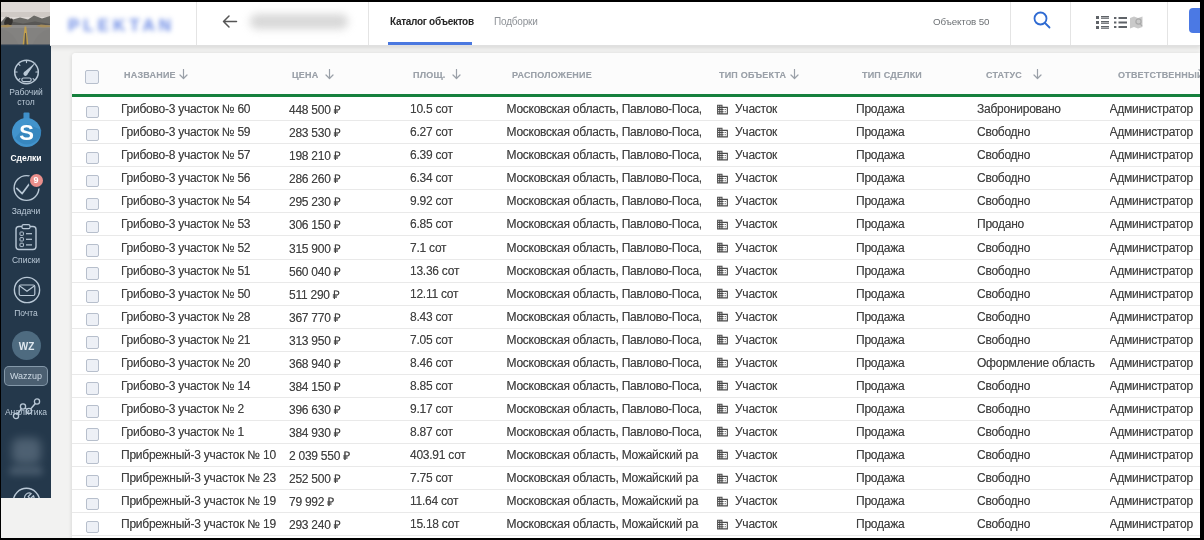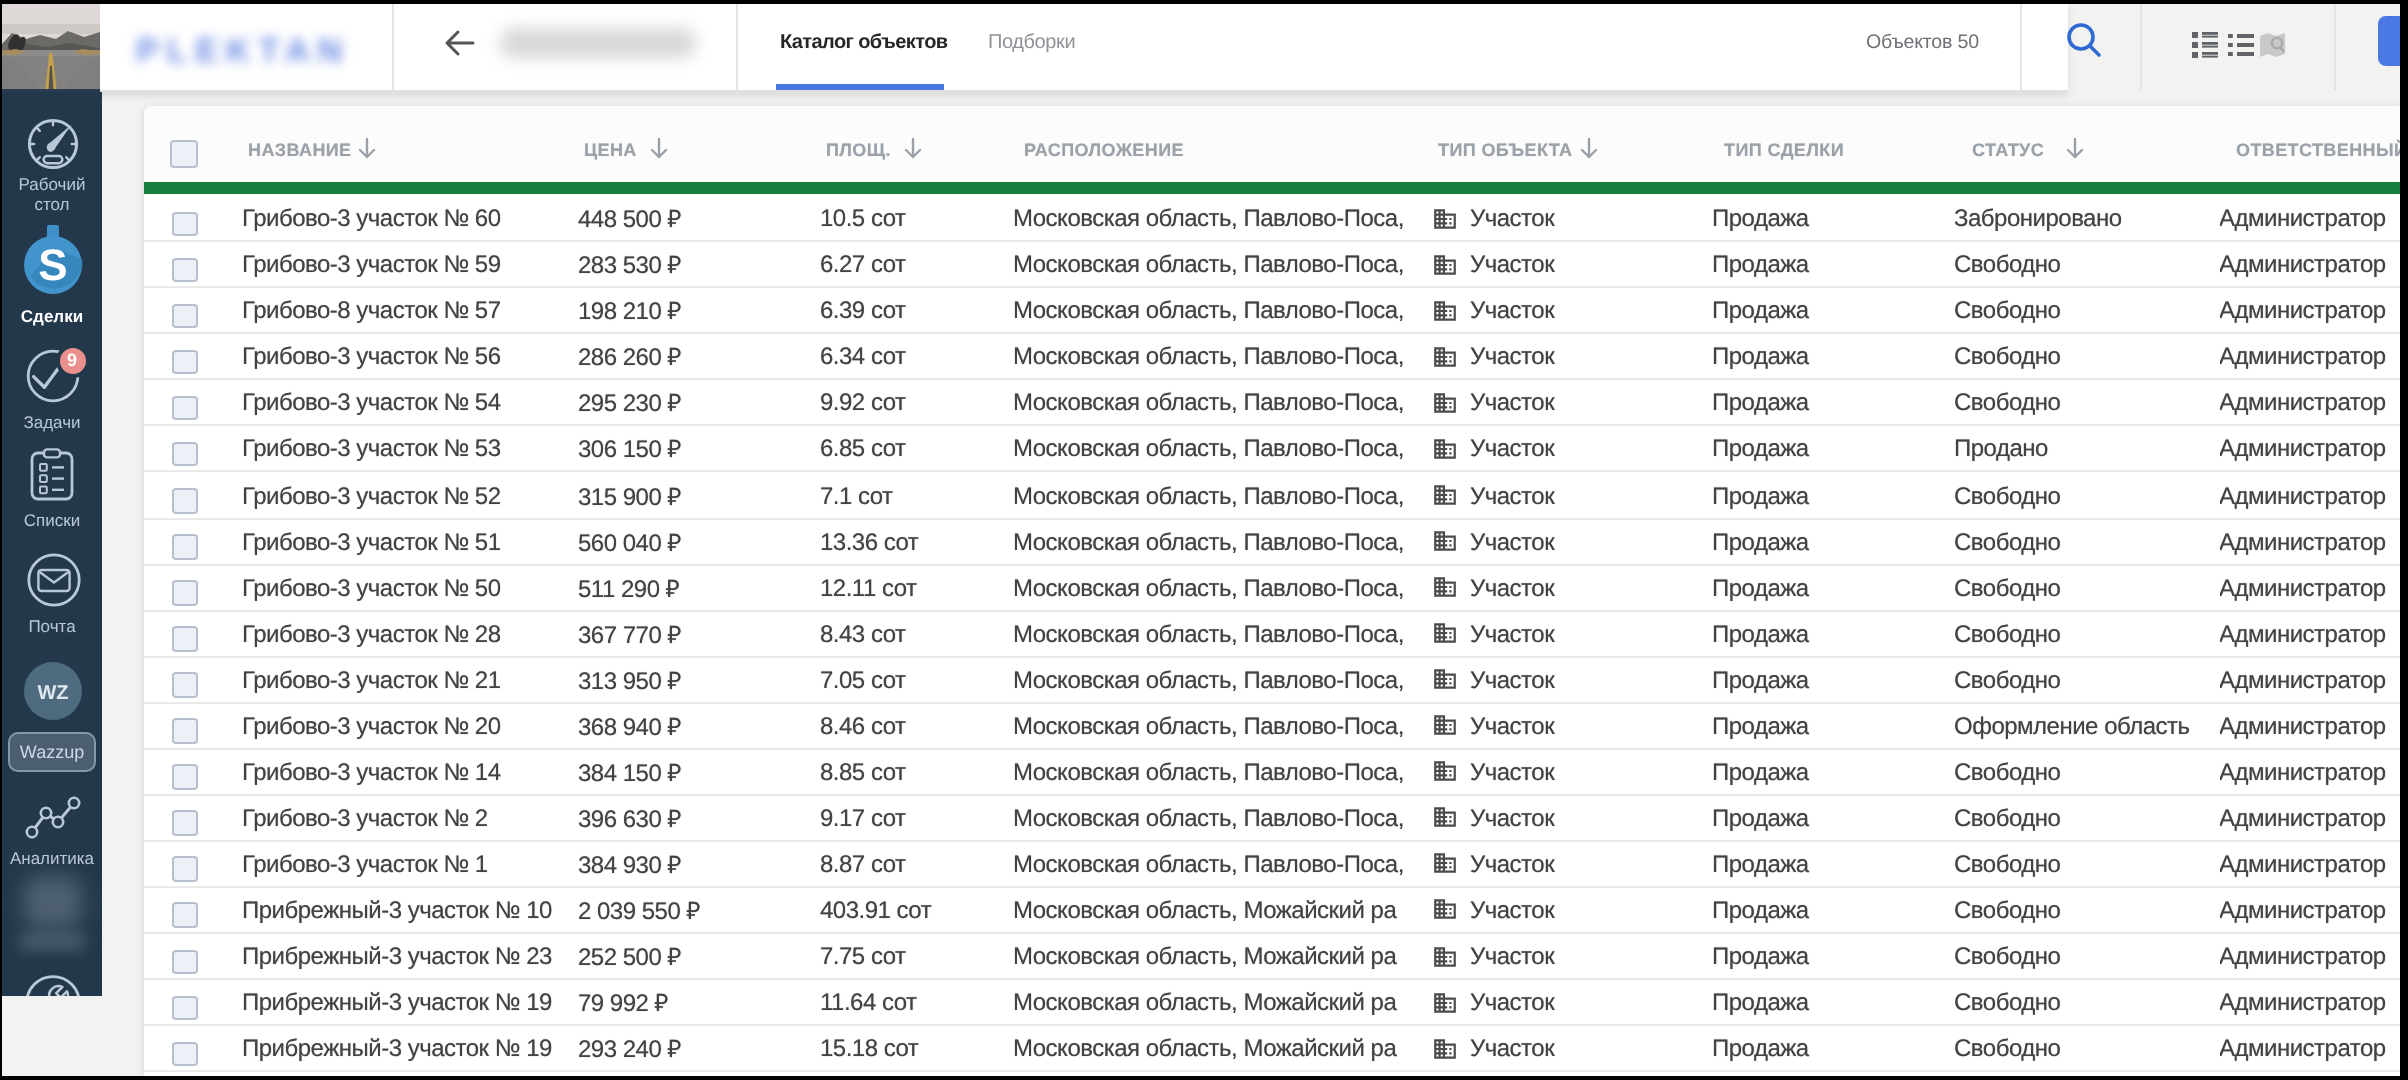--- a/index.html
+++ b/index.html
@@ -1,37 +1,37 @@
 <!DOCTYPE html>
 <html><head><meta charset="utf-8"><title>CRM</title>
 <style>
 *{margin:0;padding:0;box-sizing:border-box}
 html,body{width:1204px;height:540px;background:#000;overflow:hidden;
  font-family:"Liberation Sans",sans-serif;}
 .abs{position:absolute}
 #screen{position:absolute;left:1px;top:2px;width:1199px;height:536px;background:#f2f2f1;overflow:hidden}
 
-#topbar{position:absolute;left:0;top:0;width:1033px;height:44px;background:#fff;border-bottom:1px solid #e0e0e0;box-shadow:0 2px 4px rgba(0,0,0,.10)}
+#topbar{position:absolute;left:0;top:0;width:1199px;height:44px;background:#fff;border-bottom:1px solid #e0e0e0;box-shadow:0 2px 4px rgba(0,0,0,.10)}
 #photo{position:absolute;left:0;top:0;width:49px;height:44px}
 #logo{position:absolute;left:67px;top:14px;font-size:17px;font-weight:bold;color:#6a89e4;letter-spacing:4px;filter:blur(2.8px)}
 #backarrow{position:absolute;left:220px;top:11px}
 #addrblur{position:absolute;left:249px;top:11.5px;width:98px;height:15px;background:#c2c2c2;border-radius:7px;filter:blur(4px);opacity:.65}
 .vdiv{position:absolute;top:0;width:1px;height:43px;background:#e4e4e4}
 #tab1{position:absolute;left:389px;top:13.5px;font-size:10px;font-weight:bold;color:#262626;letter-spacing:-.3px}
 #tabline{position:absolute;left:387px;top:40px;width:84px;height:3px;background:#4a78e0}
 #tab2{position:absolute;left:493px;top:13.5px;font-size:10px;color:#8e9297;letter-spacing:-.2px}
 #objcount{position:absolute;left:932px;top:14px;font-size:9.8px;color:#6d7175;letter-spacing:-.1px}
 #bluebtn{position:absolute;left:1188px;top:6px;width:16px;height:25px;background:#4b79e4;border-radius:4px 0 0 4px}
 
 #sidebar{position:absolute;left:0;top:44px;width:50px;height:452px;background:#24384b;overflow:hidden}
 .slabel{position:absolute;width:50px;text-align:center;font-size:8.5px;line-height:10px;color:#b9c8d6}
 .slabel.active{color:#fff;font-weight:bold}
 
 #card{position:absolute;left:71px;top:51px;width:1128px;height:485px;background:#fff;border-radius:4px 0 0 0;box-shadow:0 1px 4px rgba(0,0,0,.14)}
-#thead{position:absolute;left:71px;top:51px;width:1128px;height:44px;background:#fcfcfc;border-bottom:6px solid #15803d;border-radius:4px 0 0 0}
+#thead{position:absolute;left:71px;top:51px;width:1128px;height:44px;background:#fcfcfc;border-bottom:3px solid #15803d;border-radius:4px 0 0 0}
 .hl{position:absolute;top:15.5px;font-size:9px;font-weight:bold;color:#9ba1a9;letter-spacing:.2px;line-height:13px;text-shadow:0 0 .5px rgba(155,161,169,.5)}
 .sarr{position:absolute;top:16px}
 #hcb{position:absolute;left:13px;top:17px;width:13.5px;height:13.5px;background:#edf0f6;border:1px solid #b7bfcc;border-radius:2px}
 .trow{position:absolute;left:71px;width:1128px;height:23.05px;border-bottom:1px solid #e9e9e9;background:#fff}
 .trow .cb{position:absolute;left:14px;top:7.5px;width:12.5px;height:12.5px;background:#edf0f6;border:1px solid #b7bfcc;border-radius:2px}
 .c{position:absolute;top:50%;transform:translateY(-50%);font-size:12px;color:#424242;white-space:nowrap;letter-spacing:-.25px;text-shadow:0 0 .5px rgba(60,60,60,.55)}
 .cname{left:49px}
 .cprice{left:217px}
 .carea{left:338px}
 .cloc{left:434.5px;width:200px;overflow:hidden}
@@ -155,21 +155,21 @@
       <text x="15.5" y="19.5" font-family="Liberation Sans" font-size="10" fill="#dfe8ef" text-anchor="middle" font-weight="bold">WZ</text>
     </svg>
     <div class="abs" style="left:3px;top:319.5px;width:44px;height:20px;background:rgba(190,210,226,.25);border:1px solid rgba(190,210,226,.5);border-radius:5px;color:#cdd9e4;font-size:9px;text-align:center;line-height:19px">Wazzup</div>
     <svg class="abs" style="left:11px;top:349px" width="29" height="28" viewBox="0 0 29 28">
       <path d="M4 21 L11 11.5 L17 16 L25 6.5" stroke="#b9c8d6" stroke-width="1.5" fill="none"></path>
       <circle cx="4" cy="21" r="2.6" fill="#24384b" stroke="#b9c8d6" stroke-width="1.3"></circle>
       <circle cx="11" cy="11.5" r="2.6" fill="#24384b" stroke="#b9c8d6" stroke-width="1.3"></circle>
       <circle cx="17" cy="16" r="2.6" fill="#24384b" stroke="#b9c8d6" stroke-width="1.3"></circle>
       <circle cx="25" cy="6.5" r="2.6" fill="#24384b" stroke="#b9c8d6" stroke-width="1.3"></circle>
     </svg>
-    <div class="slabel" style="top:378px">Аналитика</div>
+    <div class="slabel" style="top:361px">Аналитика</div>
     <div class="abs" style="left:11px;top:392px;width:29px;height:26px;background:#b9c8d6;opacity:.28;border-radius:7px;filter:blur(5px)"></div>
     <div class="abs" style="left:8px;top:421px;width:34px;height:8px;background:#b9c8d6;opacity:.25;border-radius:4px;filter:blur(3.5px)"></div>
     <svg class="abs" style="left:11px;top:441px" width="29" height="29" viewBox="0 0 29 29">
       <circle cx="14.5" cy="14.5" r="13.2" stroke="#b9c8d6" stroke-width="1.4" fill="none"></circle>
       <g transform="translate(22.8,5.2) scale(-1,1)">
           <path d="M16.4 13.6 L9.9 7.1 c.6-1.6.3-3.6-1.1-4.9 C7.4.8 5.3.5 3.6 1.3 L6.7 4.4 4.5 6.6 1.3 3.5 C.5 5.2.8 7.3 2.2 8.7 c1.35 1.35 3.3 1.7 4.9 1.1 l6.5 6.5 c.3.3.7.3 1 0 l1.6-1.6 c.35-.3.35-.8.2-1.1z" fill="none" stroke="#b9c8d6" stroke-width="1.25" stroke-linejoin="round"></path>
         </g>
     </svg>
     <div class="slabel" style="top:474px">Настройки</div>
   </div>

